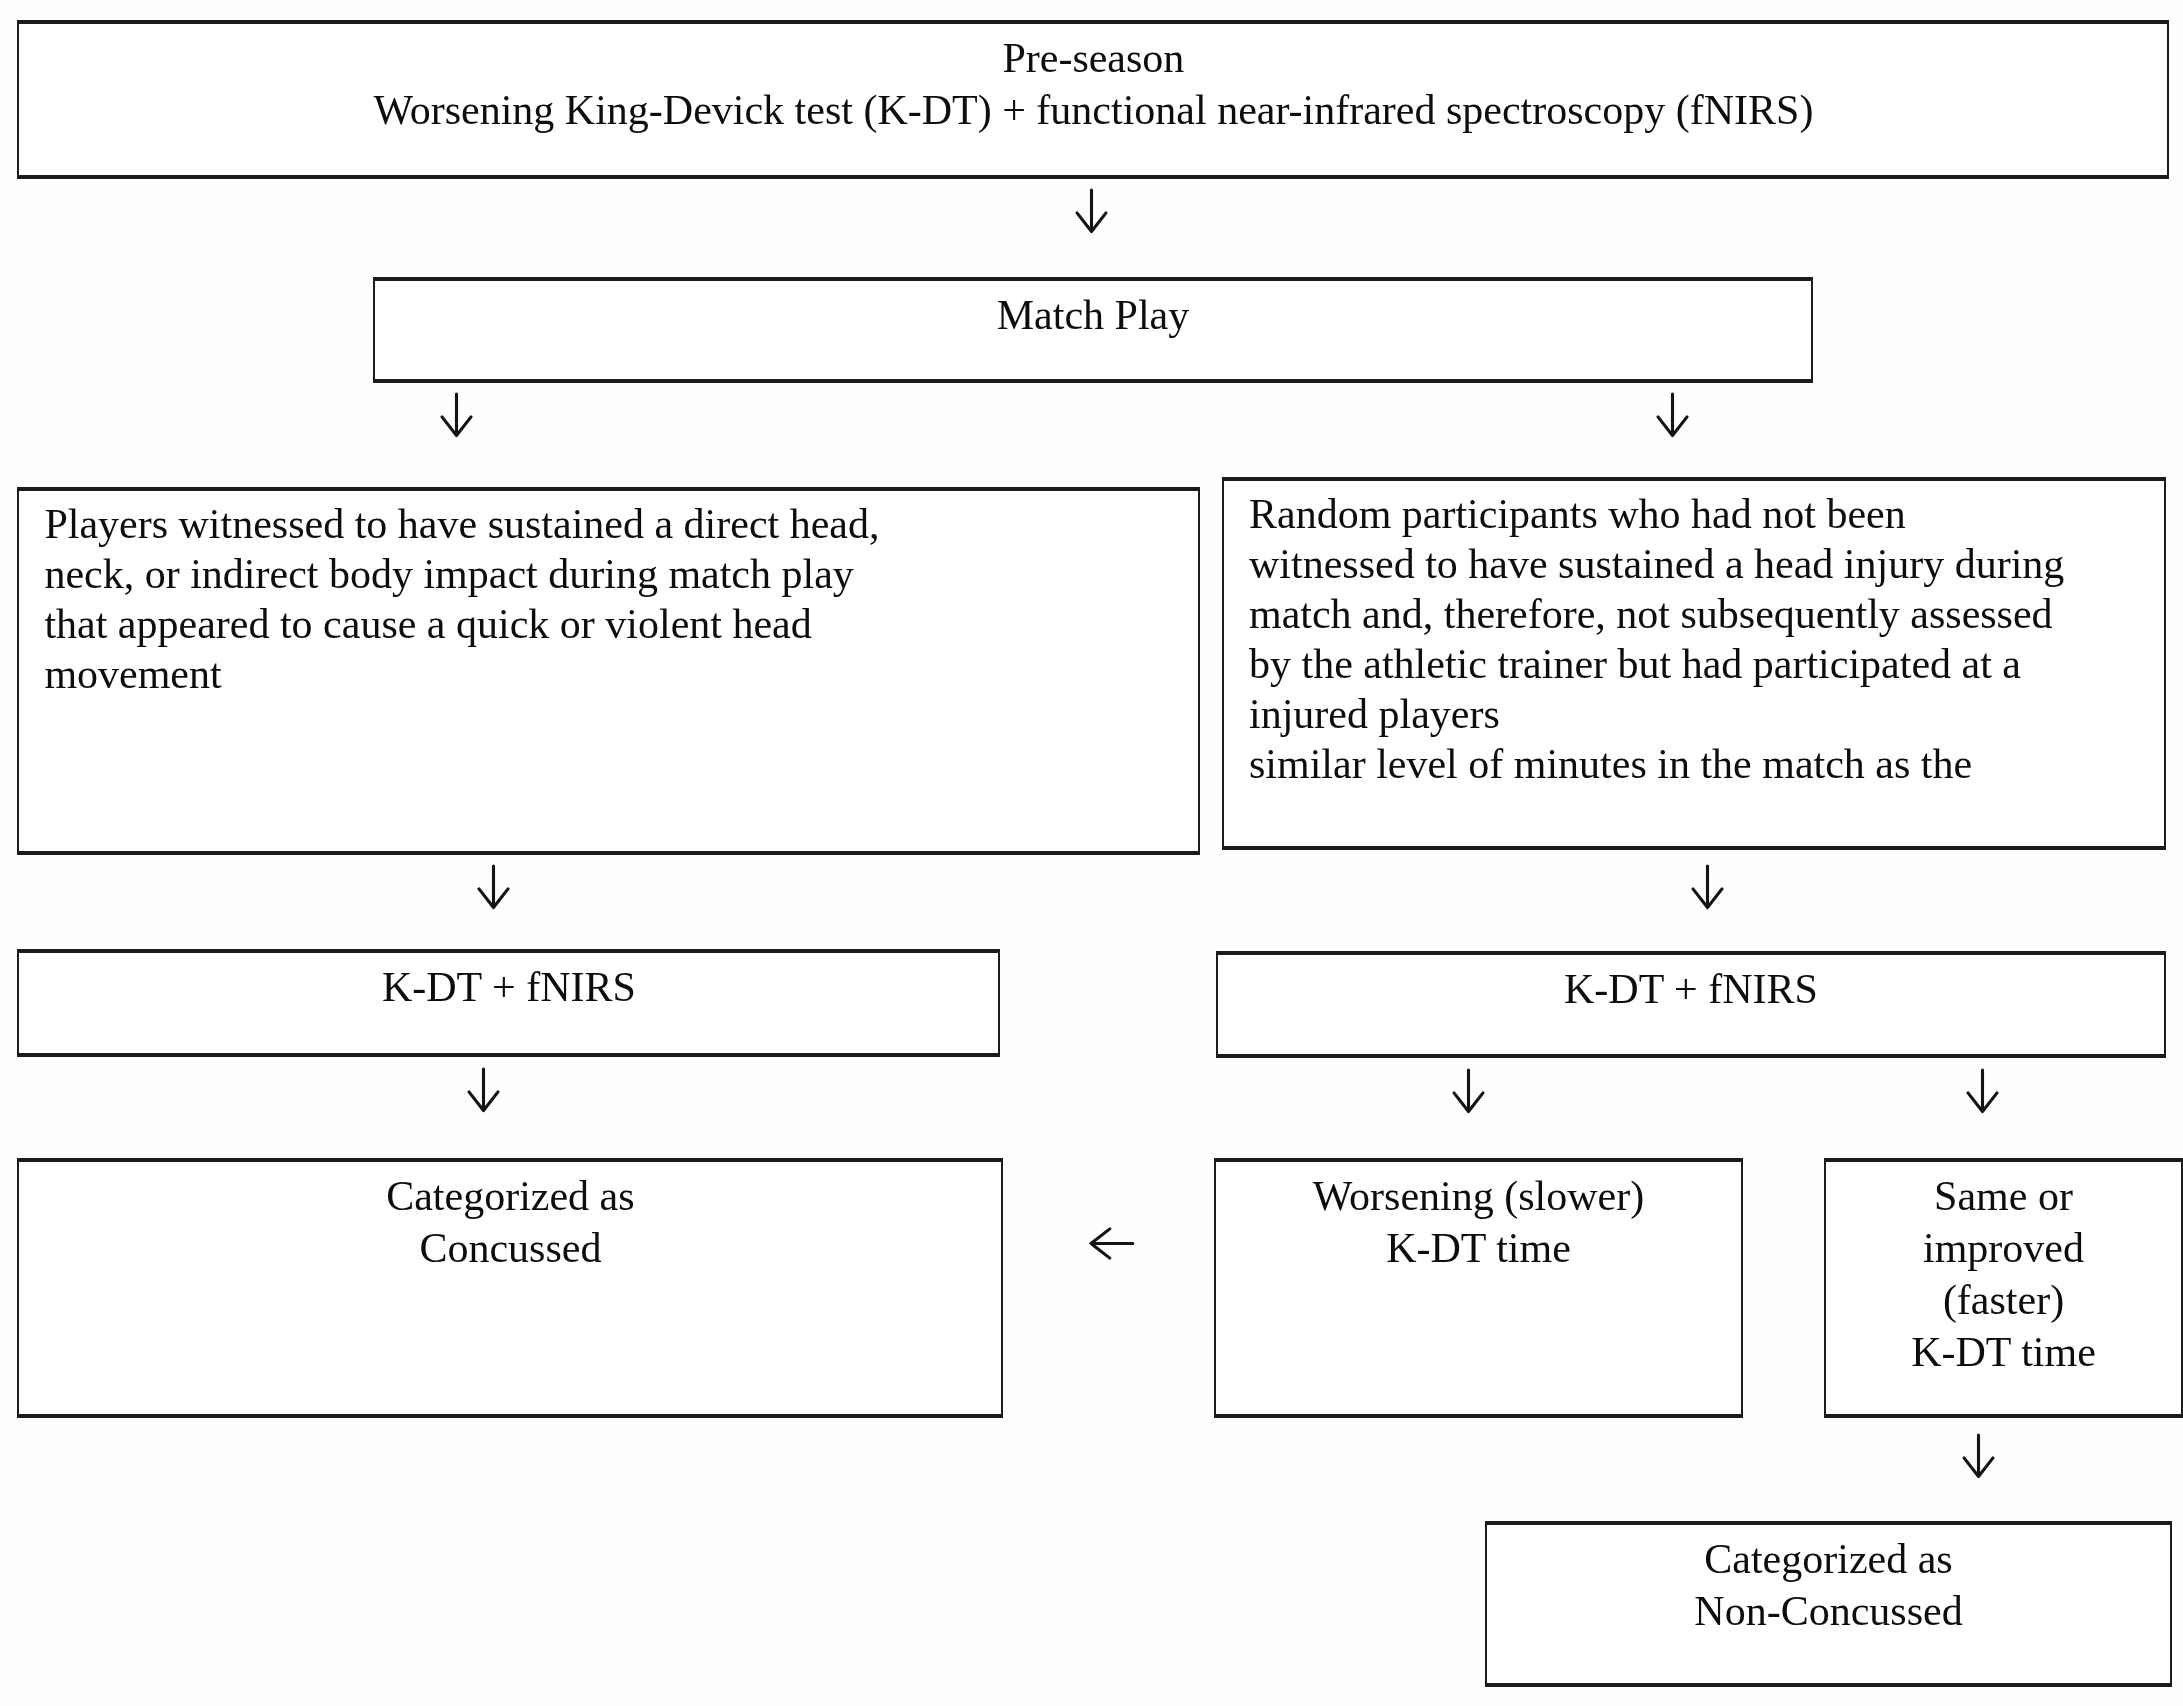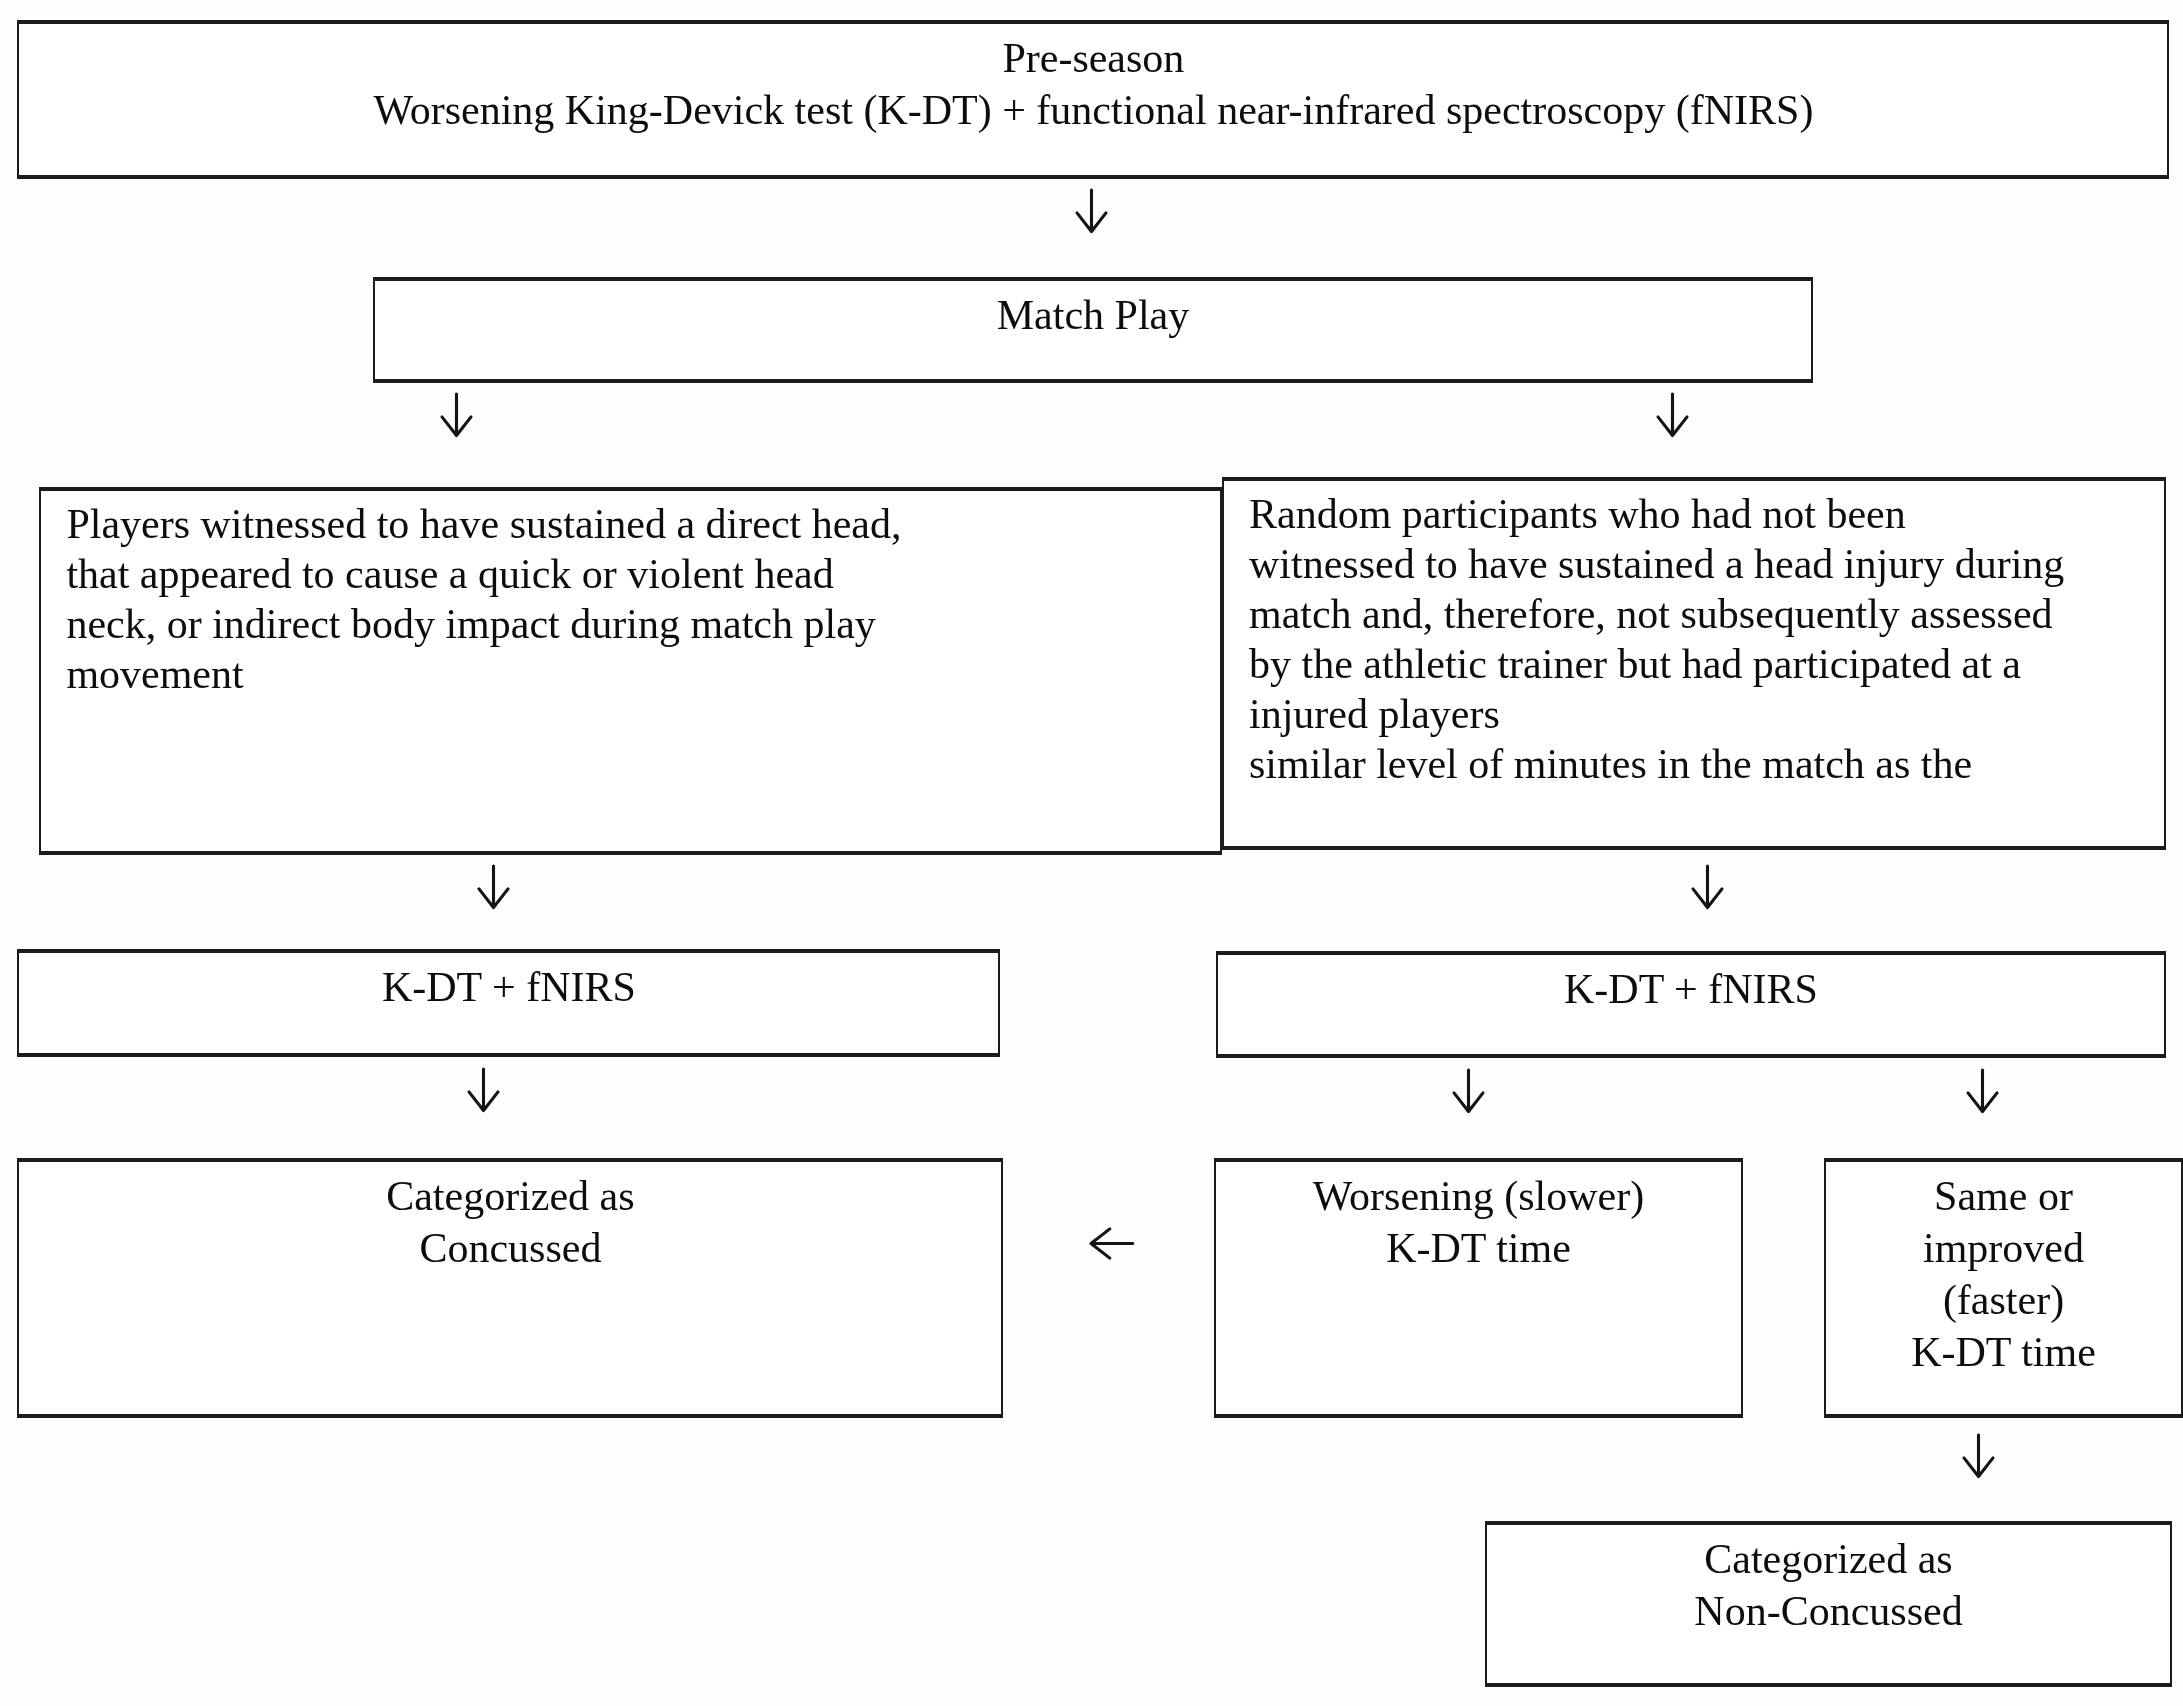--- a/index.html
+++ b/index.html
@@ -66,24 +66,24 @@
     <span class="ln">Match Play</span>
   </div>
 
   <svg class="arrow" style="left:437px; top:392px;" width="39" height="47" viewBox="0 0 56 68">
     <path d="M28 3 L28 61 M7 36 L28 63 M49 36 L28 63"></path>
   </svg>
   <svg class="arrow" style="left:1653px; top:392px;" width="39" height="47" viewBox="0 0 56 68">
     <path d="M28 3 L28 61 M7 36 L28 63 M49 36 L28 63"></path>
   </svg>
 
-  <div class="box para" style="left:17.4px; top:487px; width:1183px; height:368px;margin-left:22px;">
+  <div class="box para" style="left:17.4px; top:487px; width:1183px; height:368px;">
     <span class="ln">Players witnessed to have sustained a direct head,</span>
+    <span class="ln">neck, or indirect body impact during match play</span>
     <span class="ln">that appeared to cause a quick or violent head</span>
-    <span class="ln">neck, or indirect body impact during match play</span>
     <span class="ln">movement</span>
   </div>
 
   <div class="box para" style="left:1222px; top:477px; width:944px; height:373px;">
     <span class="ln">Random participants who had not been</span>
     <span class="ln">witnessed to have sustained a head injury during</span>
     <span class="ln">match and, therefore, not subsequently assessed</span>
     <span class="ln">by the athletic trainer but had participated at a</span>
     <span class="ln">injured players</span>
     <span class="ln">similar level of minutes in the match as the</span>

